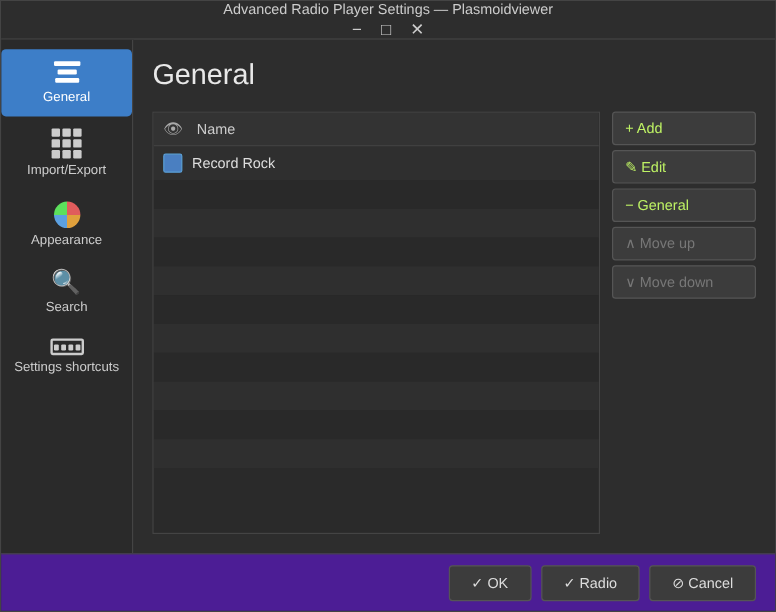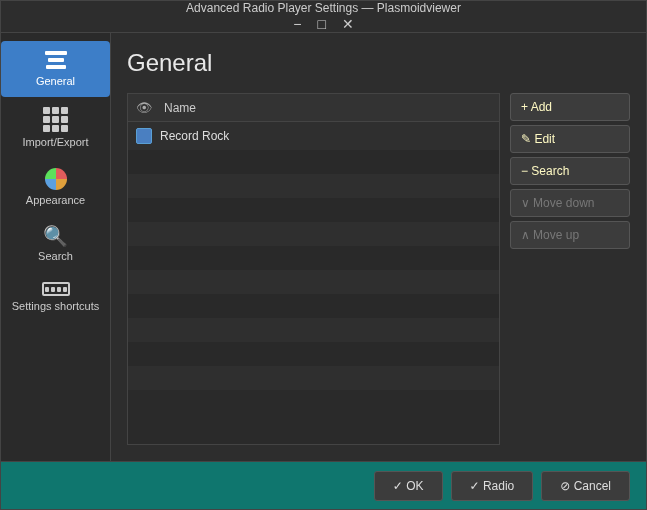--- a/index.html
+++ b/index.html
@@ -160,40 +160,40 @@
     .action-buttons {
       display: flex;
       flex-direction: column;
       gap: 4px;
       width: 120px;
       flex-shrink: 0;
     }
     .action-btn {
       background: #3c3c3c;
       border: 1px solid #555;
-      color: #fef9c3;
+      color: #bef264;
       padding: 6px 10px;
       cursor: pointer;
       border-radius: 3px;
       font-size: 12px;
       text-align: left;
       display: flex;
       align-items: center;
       gap: 5px;
     }
     .action-btn.disabled { color: #777; cursor: default; }
     .bottom-bar {
       height: 48px;
       display: flex;
       align-items: center;
       justify-content: flex-end;
       padding: 0 16px;
       gap: 8px;
       border-top: 1px solid #444;
-      background: #0f766e;
+      background: #4c1d95;
       flex-shrink: 0;
     }
     .bottom-btn {
       background: #3c3c3c;
       border: 1px solid #555;
       color: #ddd;
       padding: 7px 18px;
       cursor: pointer;
       border-radius: 3px;
       font-size: 12px;
@@ -325,23 +325,23 @@
             <div class="table-row empty-row"></div>
             <div class="table-row empty-row"></div>
             <div class="table-row empty-row"></div>
             <div class="table-row empty-row"></div>
           </div>
         </div>
 
         <div class="action-buttons">
           <button class="action-btn">+ Add</button>
           <button class="action-btn">✎ Edit</button>
-          <button class="action-btn">− Search</button>
+          <button class="action-btn">− General</button>
+          <button class="action-btn disabled">∧ Move up</button>
           <button class="action-btn disabled">∨ Move down</button>
-          <button class="action-btn disabled">∧ Move up</button>
         </div>
       </div>
     </div>
   </div>
 
   <div class="bottom-bar">
     <button class="bottom-btn">✓ OK</button>
     <button class="bottom-btn">✓ Radio</button>
     <button class="bottom-btn">⊘ Cancel</button>
   </div>

